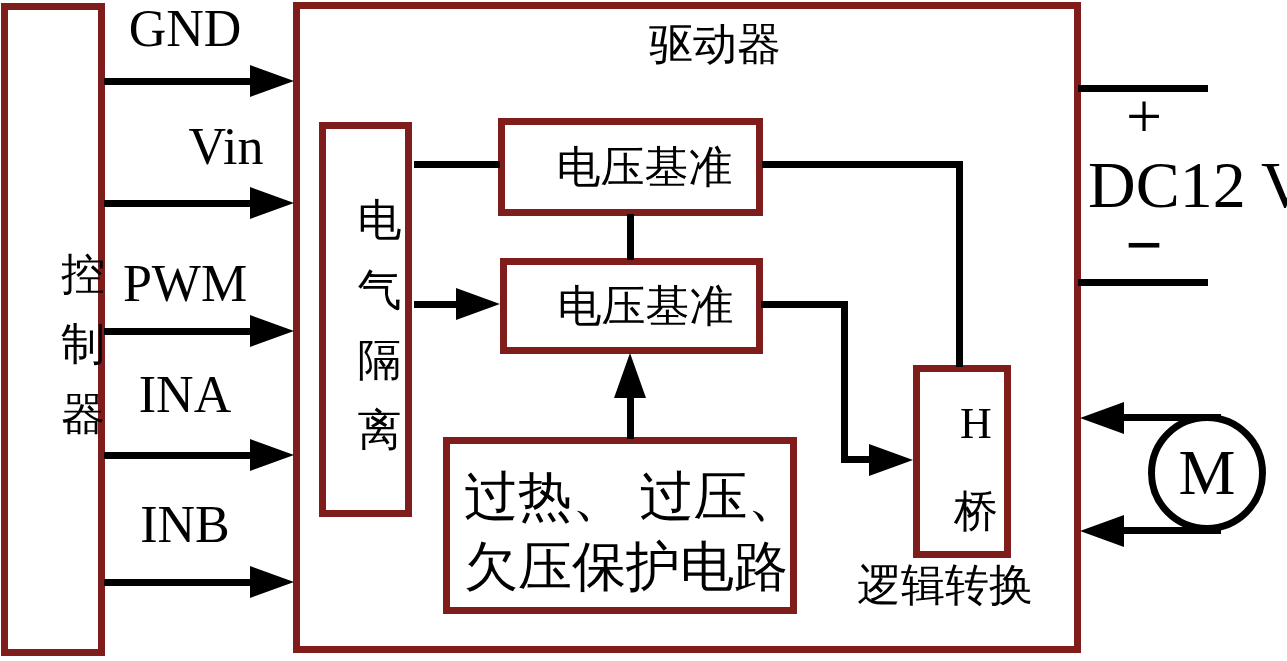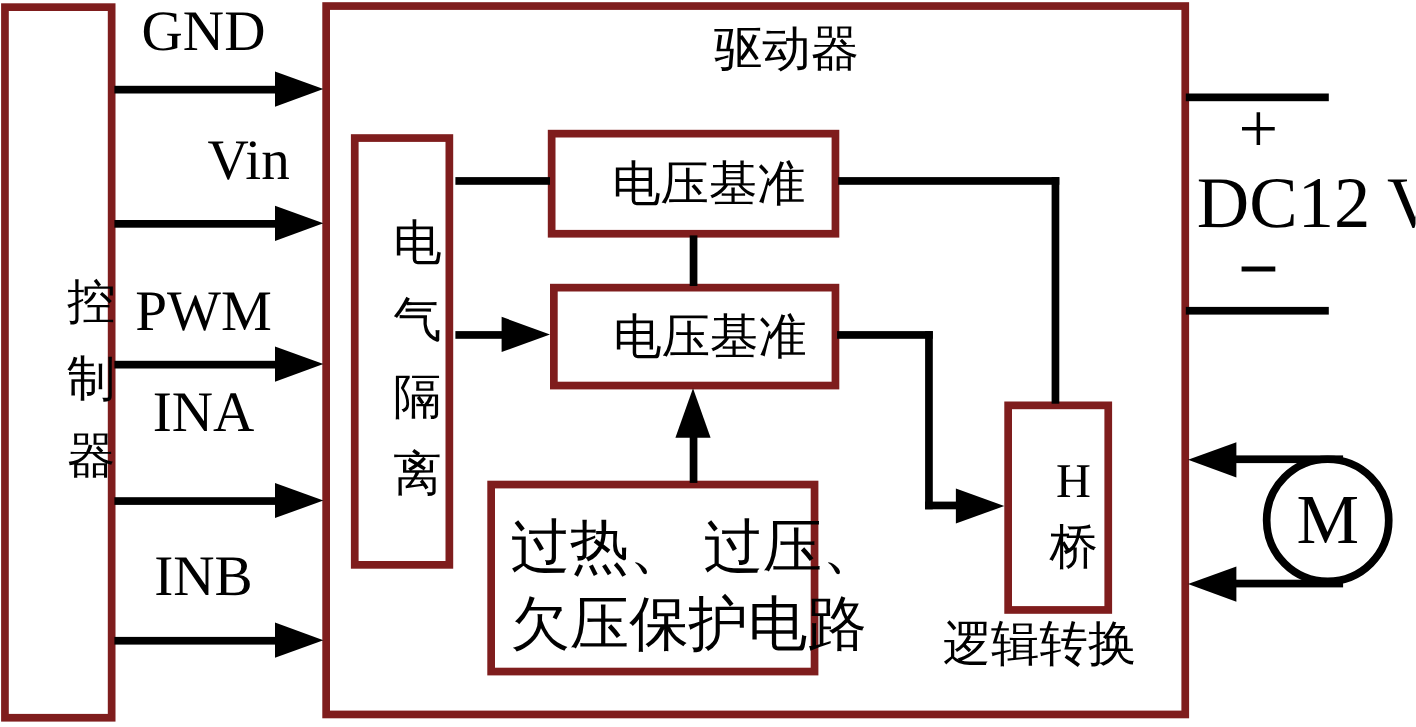--- a/index.html
+++ b/index.html
@@ -74,47 +74,47 @@
   <div class="tri tri-right" style="left:250px; top:65px;"></div>
 
   <div class="label latin center-lab" style="left:105px; top:121px; width:160px;padding-left:41px;">Vin</div>
   <div class="line" style="left:104px; top:200px; width:150px; height:7px;"></div>
   <div class="tri tri-right" style="left:250px; top:187px;"></div>
 
   <div class="label latin center-lab" style="left:105px; top:238px; width:160px;margin-top:20px;">PWM</div>
   <div class="line" style="left:104px; top:328px; width:150px; height:7px;"></div>
   <div class="tri tri-right" style="left:250px; top:315px;"></div>
 
-  <div class="label latin center-lab" style="left:105px; top:350px; width:160px;">INA</div>
+  <div class="label latin center-lab" style="left:105px; top:369px; width:160px;">INA</div>
   <div class="line" style="left:104px; top:452px; width:150px; height:7px;"></div>
   <div class="tri tri-right" style="left:250px; top:439px;"></div>
 
   <div class="label latin center-lab" style="left:105px; top:499px; width:160px;">INB</div>
   <div class="line" style="left:104px; top:579px; width:150px; height:7px;"></div>
   <div class="tri tri-right" style="left:250px; top:566px;"></div>
 
   <div class="box flexc" style="left:319px; top:122px; width:93px; height:395px;">
     <div class="cjk vtext" style="width:58px; line-height:70px;">电气隔离</div>
   </div>
 
   <div class="box flexc" style="left:498px; top:118px; width:265px; height:98px;">
     <div class="cjk">电压基准</div>
   </div>
 
   <div class="box flexc" style="left:500px; top:258px; width:263px; height:96px;">
     <div class="cjk">电压基准</div>
   </div>
 
-  <div class="box" style="left:443px; top:437px; width:301px; height:177px; padding:18px 0 0 14px;">
+  <div class="box" style="left:443px; top:437px; width:354px; height:177px; padding:18px 0 0 14px;">
     <div style="font-size:54px; line-height:70px; white-space:nowrap;">过热、 过压、</div>
     <div style="font-size:54px; line-height:70px; white-space:nowrap;">欠压保护电路</div>
   </div>
 
   <div class="box flexc" style="left:913px; top:365px; width:98px; height:193px;">
-    <div class="cjk vtext" style="width:60px; line-height:60px;">H桥</div>
+    <div class="cjk vtext" style="width:60px; line-height:88px;">H桥</div>
   </div>
 
   <div class="label cjk" style="left:829px; top:564px;">逻辑转换</div>
 
   <div class="line" style="left:414px; top:161px; width:86px; height:7px;"></div>
 
   <div class="line" style="left:414px; top:301px; width:48px; height:7px;"></div>
   <div class="tri tri-right" style="left:456px; top:288px;"></div>
 
   <div class="line" style="left:627px; top:214px; width:7px; height:46px;"></div>

